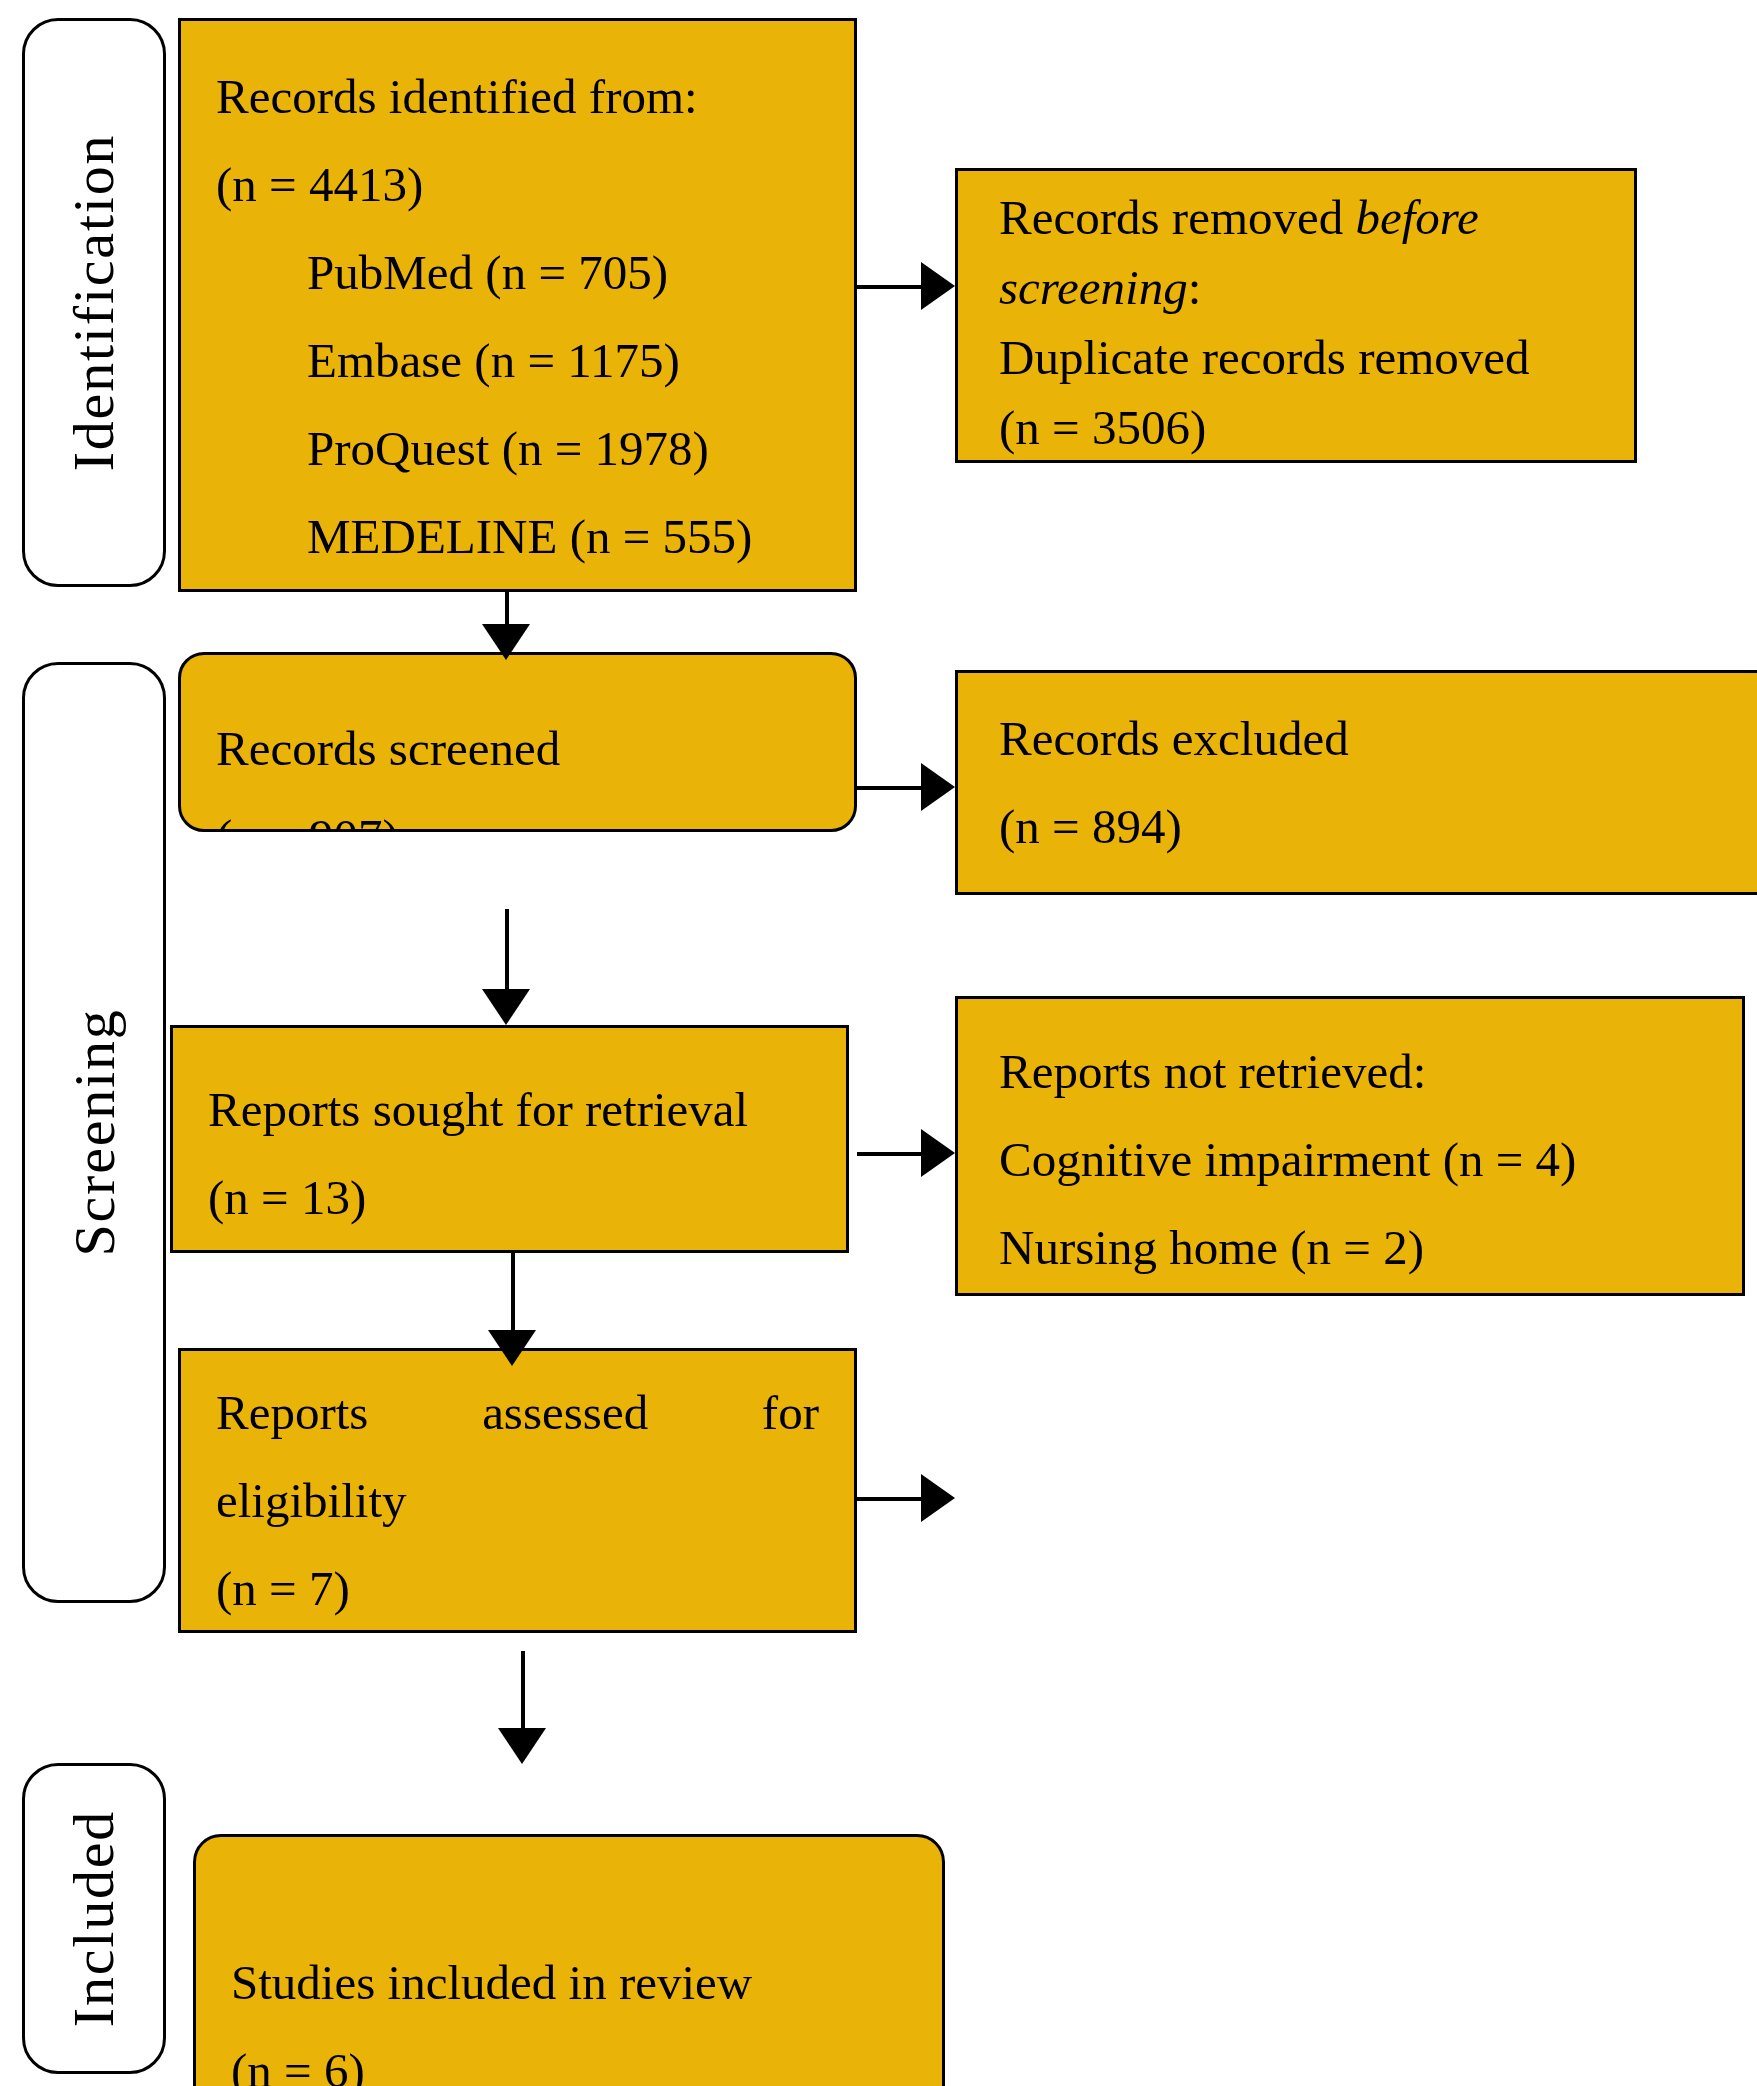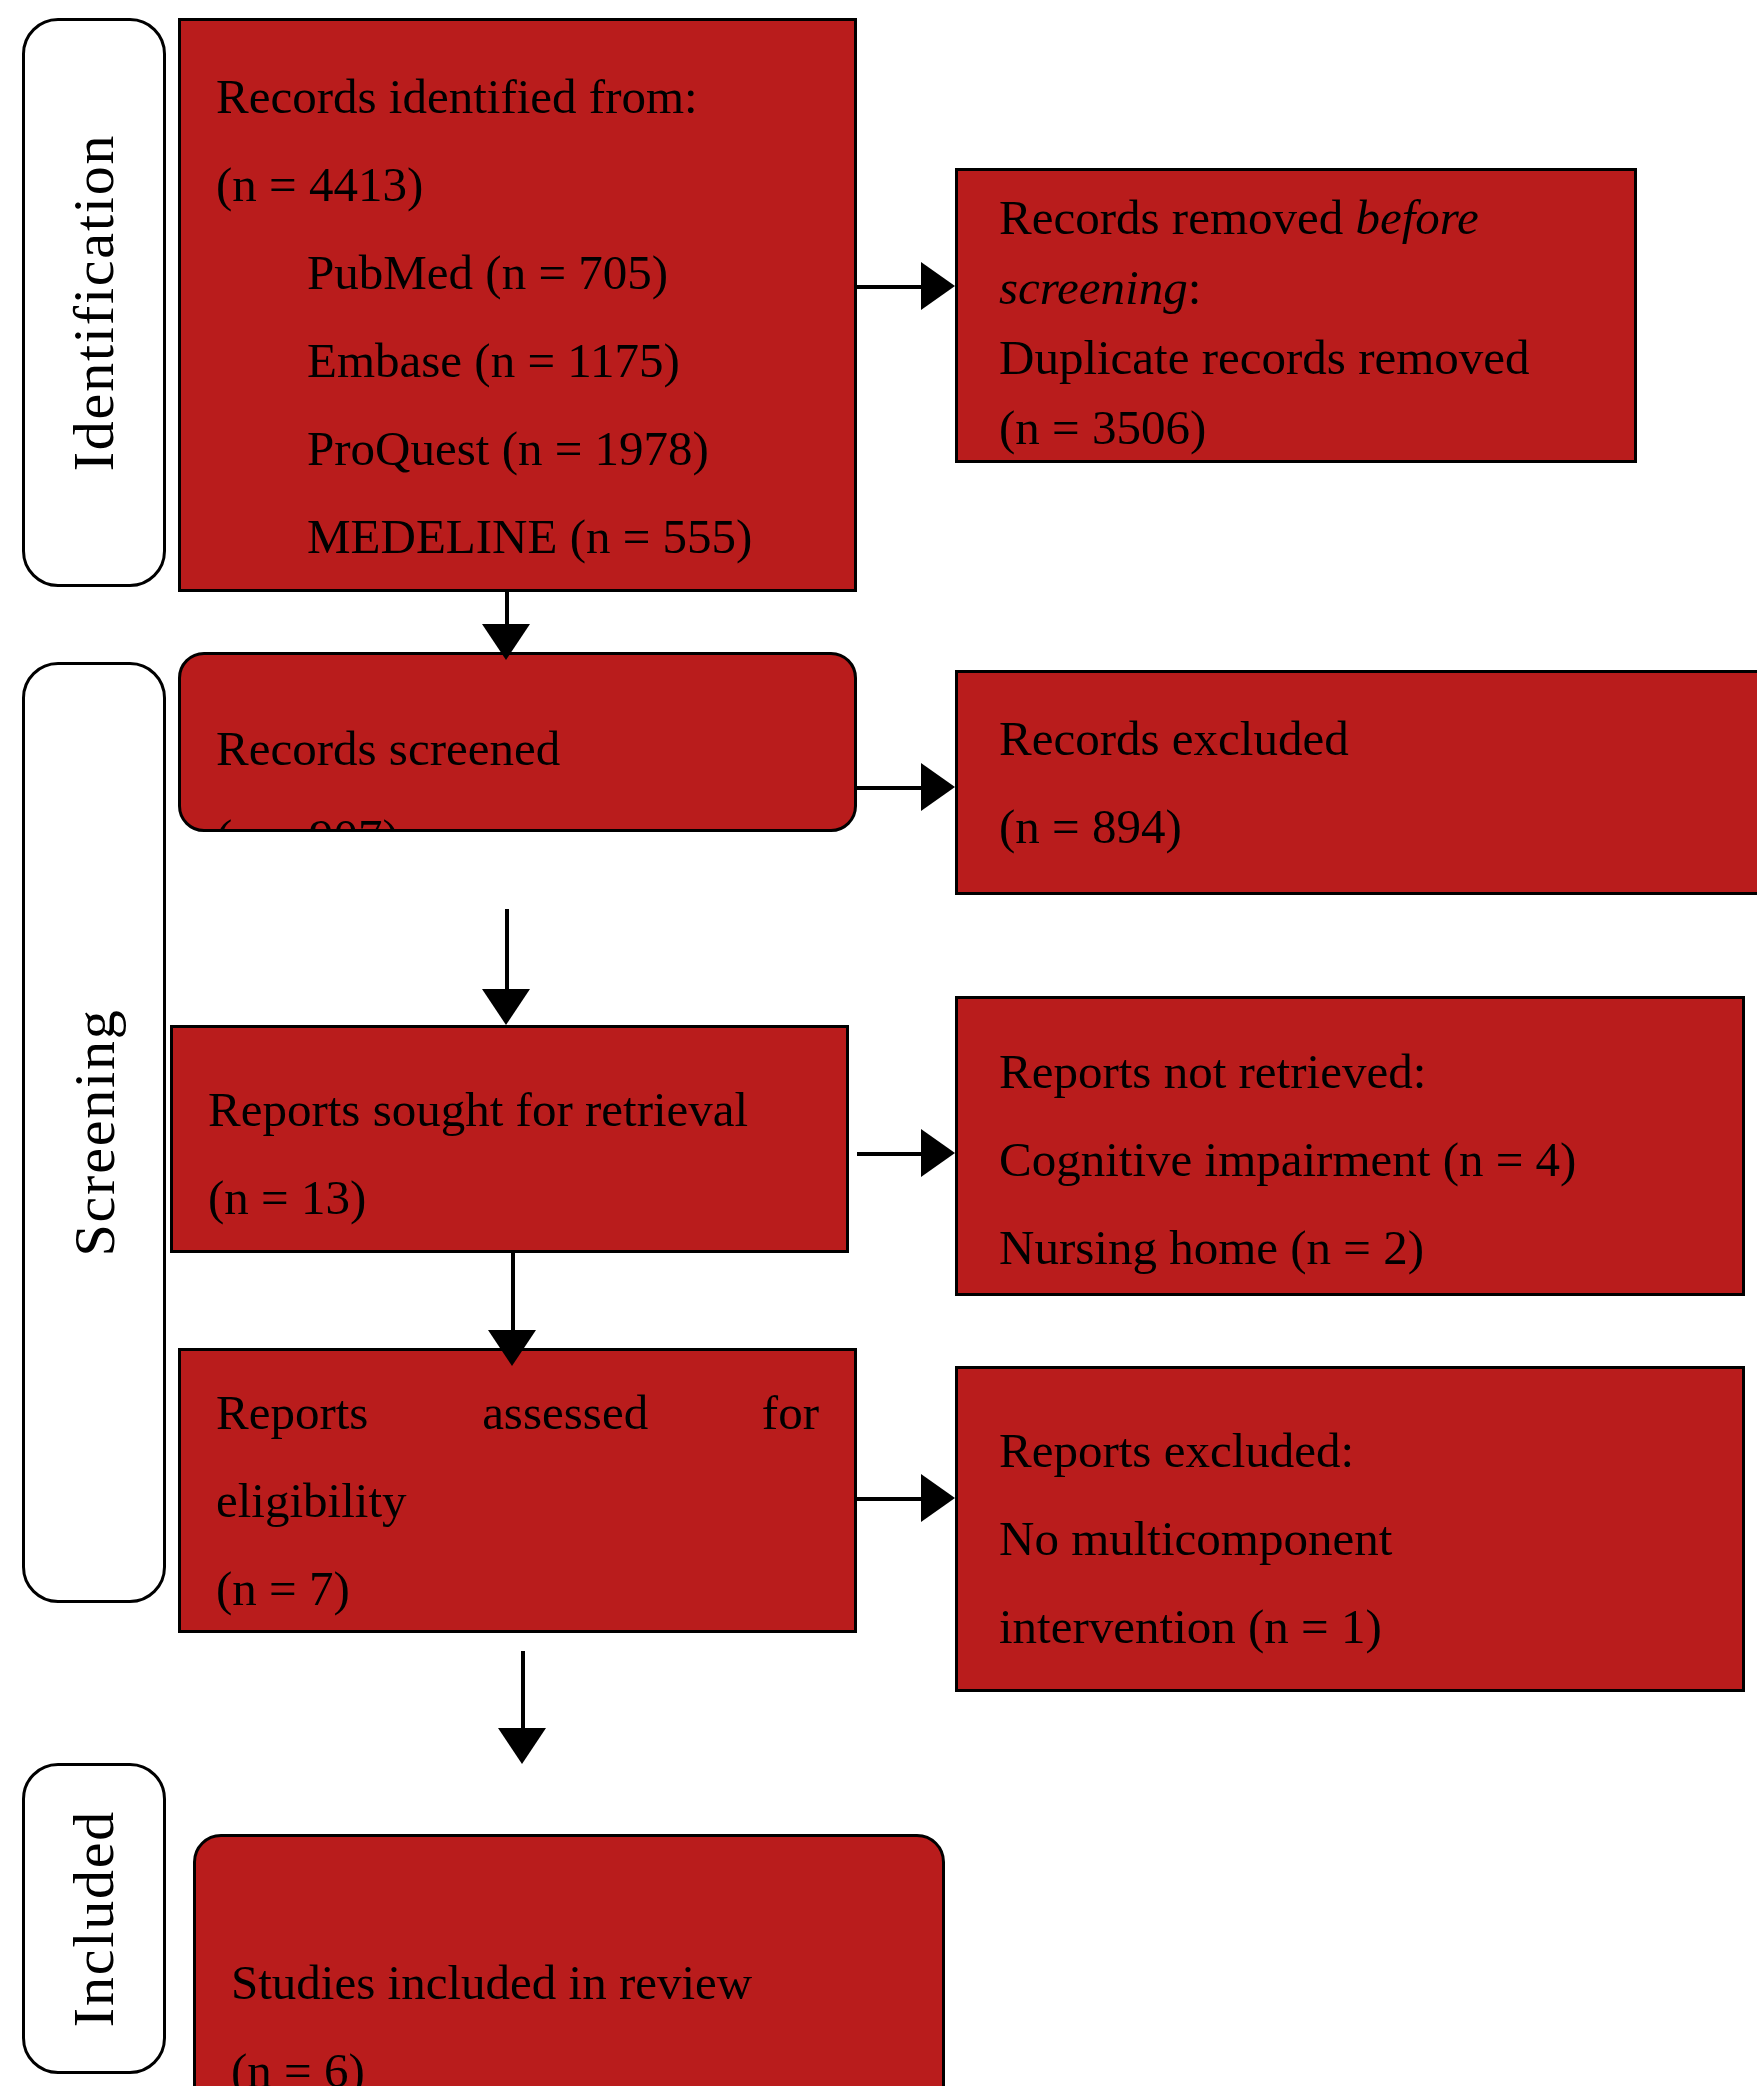--- a/index.html
+++ b/index.html
@@ -12,21 +12,21 @@
     position:absolute; left:22px; width:144px; box-sizing:border-box;
     border:3.5px solid #000; border-radius:36px; background:#fff;
     display:flex; align-items:center; justify-content:center; overflow:hidden;
   }
   .slabel {
     transform:rotate(-90deg); white-space:nowrap;
     font-size:58px; letter-spacing:1.8px;
   }
   
   .box {
-    position:absolute; box-sizing:border-box; border:3.5px solid #000; background:#b91c1c;
+    position:absolute; box-sizing:border-box; border:3.5px solid #000; background:#eab308;
     font-size:49px; overflow:hidden;
   }
   .box .line { line-height:88px; padding-left:35px; padding-right:10.5px; white-space:nowrap; }
   .box.rbox .line { padding-left:41px; }
   .box.rbox.tight .line { line-height:70px; }
   .line.sub-main { padding-left:126px; }
   .line.sub-r { padding-left:92px; }
   .line.justify { display:flex; justify-content:space-between; padding-right:35px; white-space:normal; }
   .it { font-style:italic; }
   .pad-t { height:0; }
@@ -102,26 +102,20 @@
     <div class="pad-t" style="height:17.5px;"></div>
     <div class="line justify">
       <span>Reports</span>
       <span>assessed</span>
       <span>for</span>
     </div>
     <div class="line">eligibility</div>
     <div class="line">(n = 7)</div>
   </div>
 
-  <div class="box rbox" style="left:955px; top:1366px; width:790px; height:326px;">
-    <div class="pad-t" style="height:38px;"></div>
-    <div class="line">Reports excluded:</div>
-    <div class="line sub-r">No multicomponent</div>
-    <div class="line sub-r">intervention (n = 1)</div>
-  </div>
 
   <div class="box" style="left:193px; top:1834px; width:752px; height:311px;border-radius:28px;">
     <div class="pad-t" style="height:102px;"></div>
     <div class="line">Studies included in review</div>
     <div class="line">(n = 6)</div>
   </div>
 
   <div class="varrow" style="left:482px; top:592px; height:68px;">
     <div class="vline"></div>
     <div class="vhead"></div>

